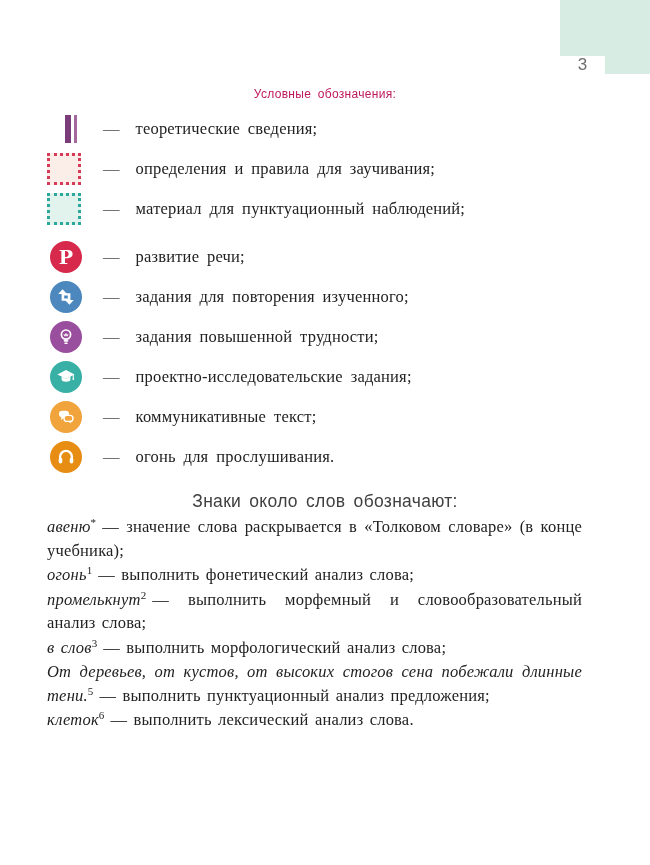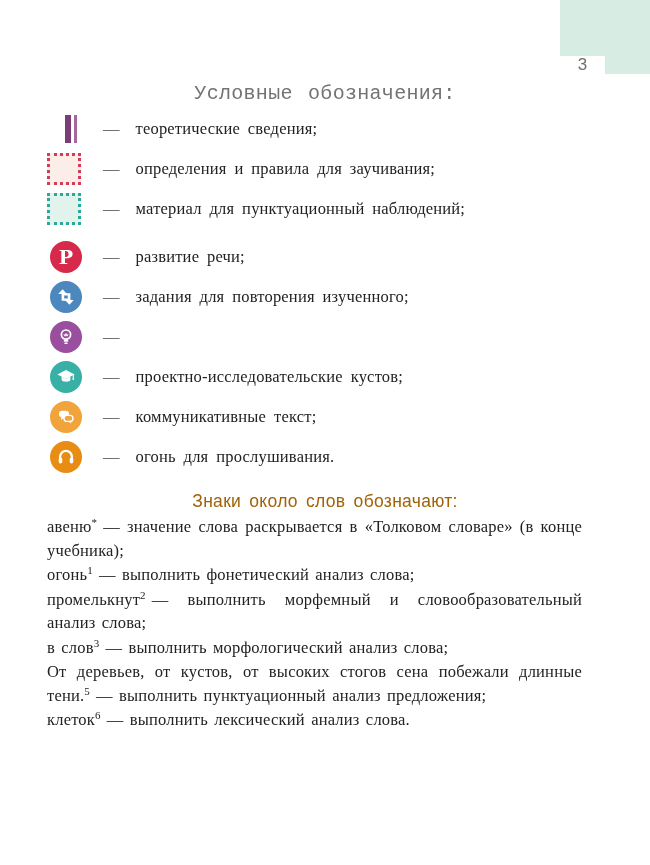--- a/index.html
+++ b/index.html
@@ -18,34 +18,34 @@
   .corner-num{
     width:45px;text-align:center;
     font-family:"Liberation Sans", sans-serif;
     font-size:17px;line-height:18px;color:#6e6e6e;
   }
   .corner-fill{width:45px;background:#d7ede3;}
   
   .legend-title{
     margin:84px 0 0 0;
     text-align:center;
-    font-family:Liberation Mono, monospace;
+    font-family:Liberation Sans, sans-serif;
     font-weight:400;
-    font-size:20px;line-height:20px;
+    font-size:12px;line-height:20px;
     letter-spacing:.3px;word-spacing:3px;
-    color:#737373;
+    color:#be185d;
   }
   .signs-title{
     margin:14px 0 4px 0;
     text-align:center;
     font-family:"Liberation Sans", sans-serif;
     font-weight:400;
     font-size:17.5px;line-height:20px;
     letter-spacing:.3px;word-spacing:3px;
-    color:#a16207;
+    color:#404040;
   }
   
   .legend{margin:5px 0 0 0;padding:0 68px 0 47px;list-style:none;}
   .legend-row{display:flex;align-items:center;height:40px;}
   .legend-row.gap-top{margin-top:8px;}
   .icon-cell{width:38px;display:flex;align-items:center;flex:none;}
   .dash{
     margin-left:18px;flex:none;
     color:#5a5a5a;font-size:16.5px;
   }
@@ -78,21 +78,21 @@
   }
   .circ svg{display:block;}
   
   .signs{padding:0 68px 0 47px;}
   .entry{
     margin:1px 0;
     font-size:16.5px;line-height:23.5px;
     letter-spacing:.2px;word-spacing:2px;
     text-align:justify;
   }
-  .entry .term{}
+  .entry .term{font-style:italic;}
   .entry sup{font-size:11px;line-height:0;}
   .entry .rest{margin-left:6px;}
 </style>
 </head>
 <body>
 
 <div class="page">
 
   <div class="corner">
     <div class="corner-top"></div>
@@ -161,35 +161,36 @@
         <span class="circ purple">
           <svg width="24" height="24" viewBox="0 0 24 24">
             <circle cx="12" cy="9.6" r="4.6" fill="none" stroke="#fff" stroke-width="1.7"></circle>
             <path d="M10 9.2 l1 2 1-2.6 1 2.6 1-2" fill="none" stroke="#fff" stroke-width="1"></path>
             <rect x="9.7" y="15.1" width="4.6" height="1.7" rx="0.8" fill="#fff"></rect>
             <rect x="10.3" y="17.5" width="3.4" height="1.4" rx="0.7" fill="#fff"></rect>
           </svg>
         </span>
       </span>
       <span class="dash">—</span>
+      <span class="legend-label">задания повышенной трудности;</span>
     </li>
 
     <li class="legend-row">
       <span class="icon-cell">
         <span class="circ teal">
           <svg width="24" height="24" viewBox="0 0 24 24">
             <polygon points="12,5 20.6,9.4 12,13.8 3.4,9.4" fill="#fff"></polygon>
             <path d="M7.6 11.6 L12 13.8 L16.4 11.6 V14.8 C16.4 15.9 14.4 16.8 12 16.8 C9.6 16.8 7.6 15.9 7.6 14.8 Z" fill="#fff"></path>
             <path d="M19.3 9.8 V13.4" stroke="#fff" stroke-width="1.1"></path>
             <circle cx="19.3" cy="14" r="0.9" fill="#fff"></circle>
           </svg>
         </span>
       </span>
       <span class="dash">—</span>
-      <span class="legend-label">проектно-исследовательские кустов;</span>
+      <span class="legend-label">проектно-исследовательские задания;</span>
     </li>
 
     <li class="legend-row">
       <span class="icon-cell">
         <span class="circ orange">
           <svg width="24" height="24" viewBox="0 0 24 24">
             <rect x="5" y="5.8" width="10" height="6.6" rx="3.3" fill="#fff"></rect>
             <polygon points="7.6,11.4 6.8,15 10.8,12.2" fill="#fff"></polygon>
             <rect x="10" y="10.4" width="9" height="6" rx="3" fill="#f1a33c" stroke="#fff" stroke-width="1.4"></rect>
             <polygon points="15.8,15.8 17.6,18.6 12.8,16.2" fill="#fff"></polygon>

